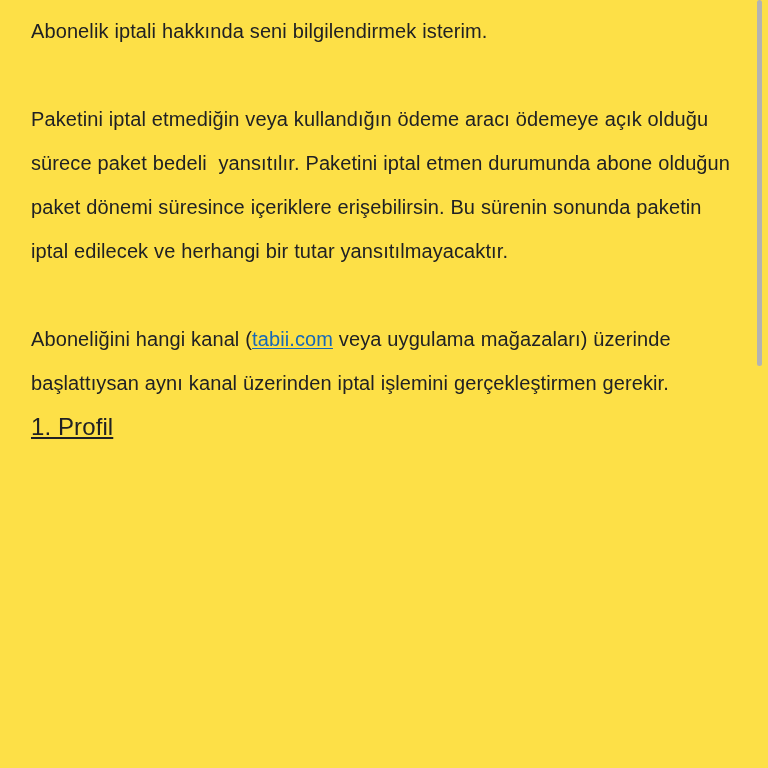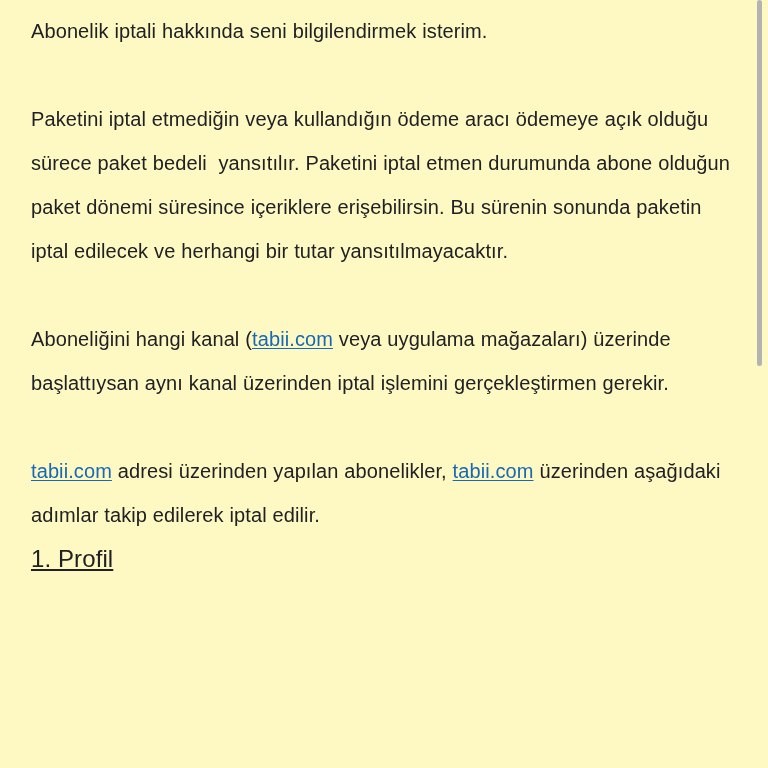--- a/index.html
+++ b/index.html
@@ -13,21 +13,21 @@
   }
   body {
     font-family: "Liberation Sans", "DejaVu Sans", sans-serif;
     -webkit-font-smoothing: antialiased;
   }
 
   #page {
     position: relative;
     width: 768px;
     height: 768px;
-    background: #fef9c3;
+    background: #fde047;
     overflow: hidden;
   }
 
   #article {
     position: absolute;
     left: 0;
     top: 0;
     width: 768px;
     height: 768px;
     box-sizing: border-box;
@@ -96,21 +96,20 @@
 <div id="page">
 
   <div id="article">
 
     <p class="para">Abonelik iptali hakkında seni bilgilendirmek isterim.</p>
 
     <p class="para">Paketini iptal etmediğin veya kullandığın ödeme aracı ödemeye açık olduğu sürece paket bedeli  yansıtılır. Paketini iptal etmen durumunda abone olduğun paket dönemi süresince içeriklere erişebilirsin. Bu sürenin sonunda paketin iptal edilecek ve herhangi bir tutar yansıtılmayacaktır.</p>
 
     <p class="para">Aboneliğini hangi kanal (<a class="link">tabii.com</a> veya uygulama mağazaları) üzerinde başlattıysan aynı kanal üzerinden iptal işlemini gerçekleştirmen gerekir.</p>
 
-    <p class="para"><a class="link">tabii.com</a> adresi üzerinden yapılan abonelikler, <a class="link">tabii.com</a> üzerinden aşağıdaki adımlar takip edilerek iptal edilir.</p>
 
     <ol class="steps">
         <li><span>1. </span><span>Profil</span></li>
       </ol>
 
   </div>
 
   <div id="scrollbar-track"></div>
   <div id="scrollbar-thumb" style="top: 0px; height: 366px; background: rgb(179, 179, 179);"></div>
 

